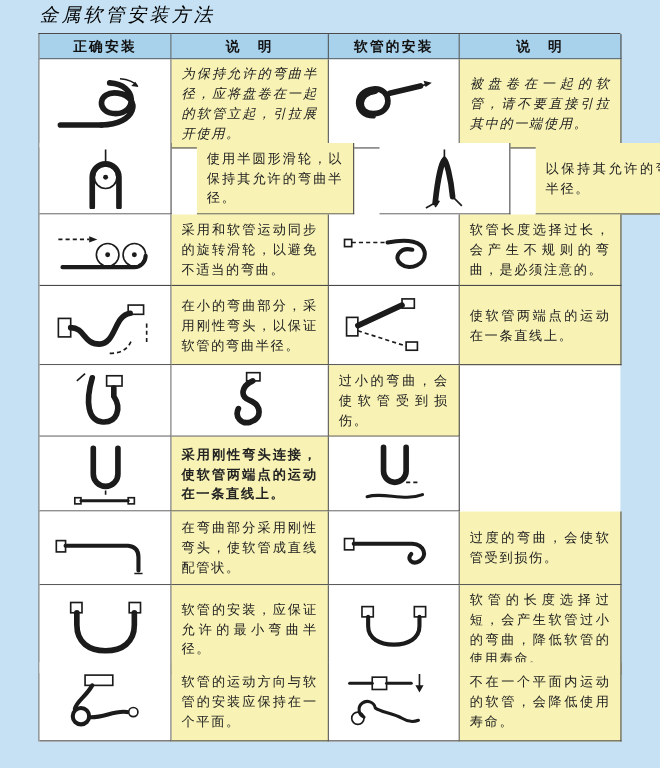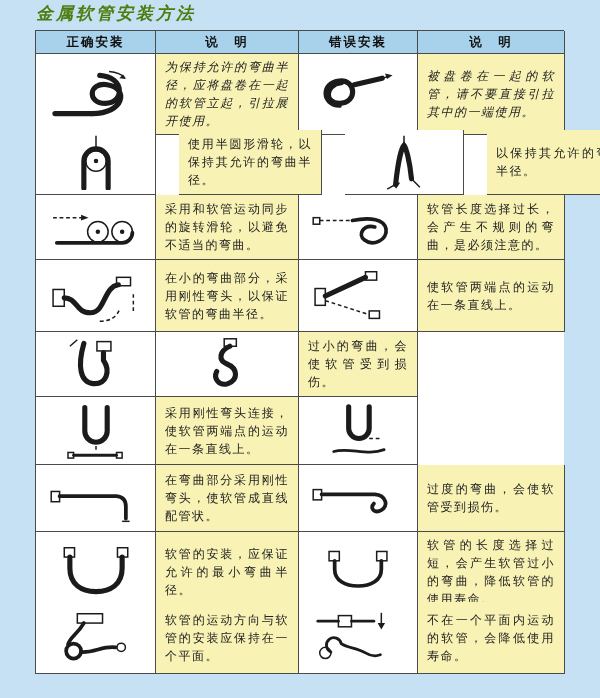--- a/index.html
+++ b/index.html
@@ -12,22 +12,22 @@
   }
   *{box-sizing:border-box;}
   html,body{margin:0;padding:0;}
   body{
     width:600px;height:698px;position:relative;overflow:hidden;
     background:var(--page-bg);
     font-family:"DejaVu Sans","Liberation Sans",sans-serif;
   }
   .title{
     position:absolute;left:36px;top:2px;margin:0;
-    font-size:17px;font-weight:bold;font-style:italic;
-    letter-spacing:3px;color:#4d7c0f;
+    font-size:17px;font-weight:normal;font-style:italic;
+    letter-spacing:3px;color:#000000;
     font-family:"DejaVu Serif","Liberation Serif",serif;
   }
   .tbl{
     position:absolute;left:35px;top:30px;width:529px;
     border-top:1px solid var(--border);
     border-left:1px solid var(--border);
     background:#fff;
   }
   .hrow,.row{display:grid;grid-template-columns:120px 143px 119px 147px;}
   .cell{
@@ -64,21 +64,21 @@
 </style>
 </head>
 <body>
 
 <h1 class="title">金属软管安装方法</h1>
 
 <div class="tbl">
   <div class="hrow">
     <div class="cell hcell">正确安装</div>
     <div class="cell hcell">说　明</div>
-    <div class="cell hcell">错误安装</div>
+    <div class="cell hcell">软管的安装</div>
     <div class="cell hcell">说　明</div>
   </div>
   <div id="rows">
   <div class="row" style="height: 76px; font-style: italic;">
     <div class="cell img-cell">
       <span class="icon c-icon">
             <svg viewBox="0 0 100 60" width="96" height="56" xmlns="http://www.w3.org/2000/svg">
               <path class="h" d="M6 51 H46"></path>
               <path class="h" d="M46 51 C80 51 86 24 62 20 C42 17 40 40 60 40 C80 40 82 12 54 10"></path>
               <path class="t" d="M64 6 q12 1 17 7"></path>
@@ -212,21 +212,21 @@
               <rect class="t" x="47" y="3" width="13" height="8"></rect>
               <path class="h" d="M53 11 C42 16 40 26 50 30 C62 35 62 47 51 51 C42 54 35 46 39 38"></path>
             </svg>
           </span>
     </div>
     <div class="cell desc-cell">
       <p class="w-desc">过小的弯曲，会使软管受到损伤。</p>
     </div>
   </div>
 
-  <div class="row" style="height: 68px;">
+  <div class="row" style="height: 68px; font-weight: bold;">
     <div class="cell img-cell">
       <span class="icon c-icon">
             <svg viewBox="0 0 100 60" width="96" height="56" xmlns="http://www.w3.org/2000/svg">
               <path class="h" d="M38 5 V30 a12 12 0 0 0 24 0 V5"></path>
               <path class="d" d="M50 46 V53"></path>
               <path class="h3" d="M26 56 H72"></path>
               <rect class="t" x="20" y="53" width="6" height="6"></rect>
               <rect class="t" x="72" y="53" width="6" height="6"></rect>
             </svg>
           </span>

